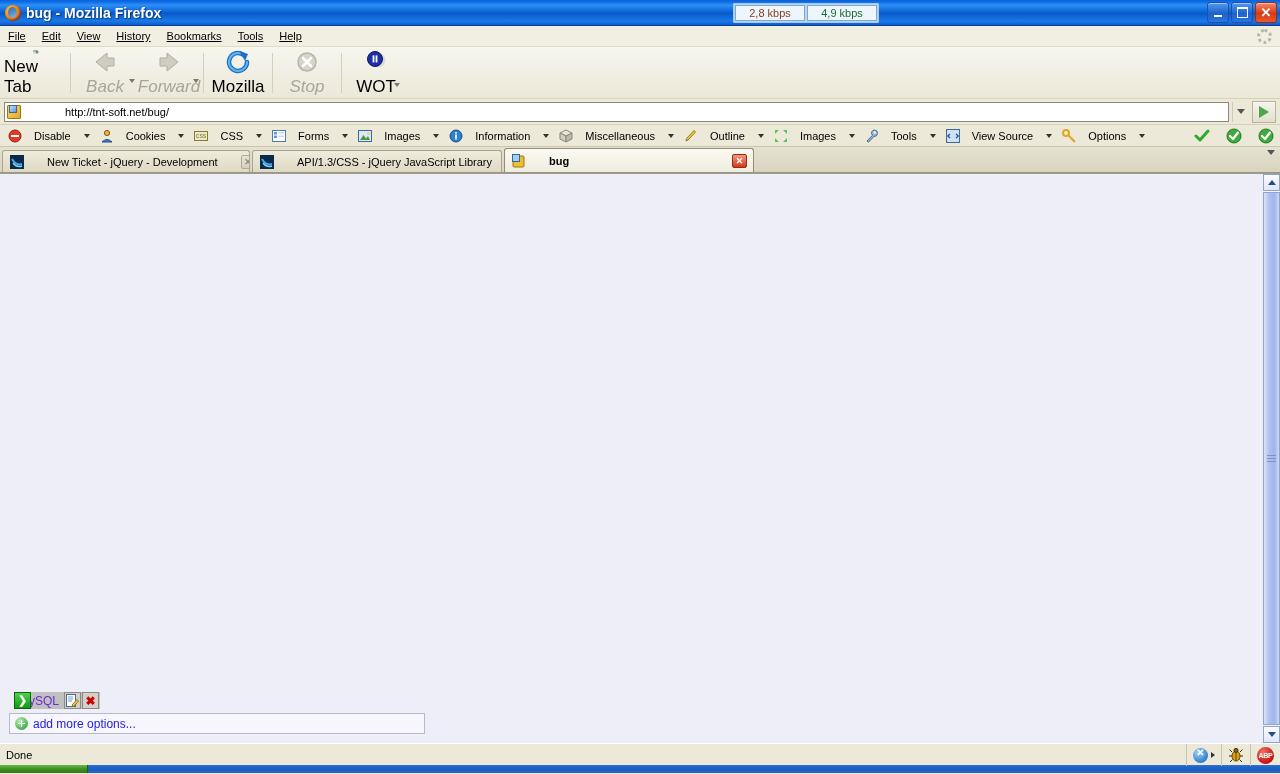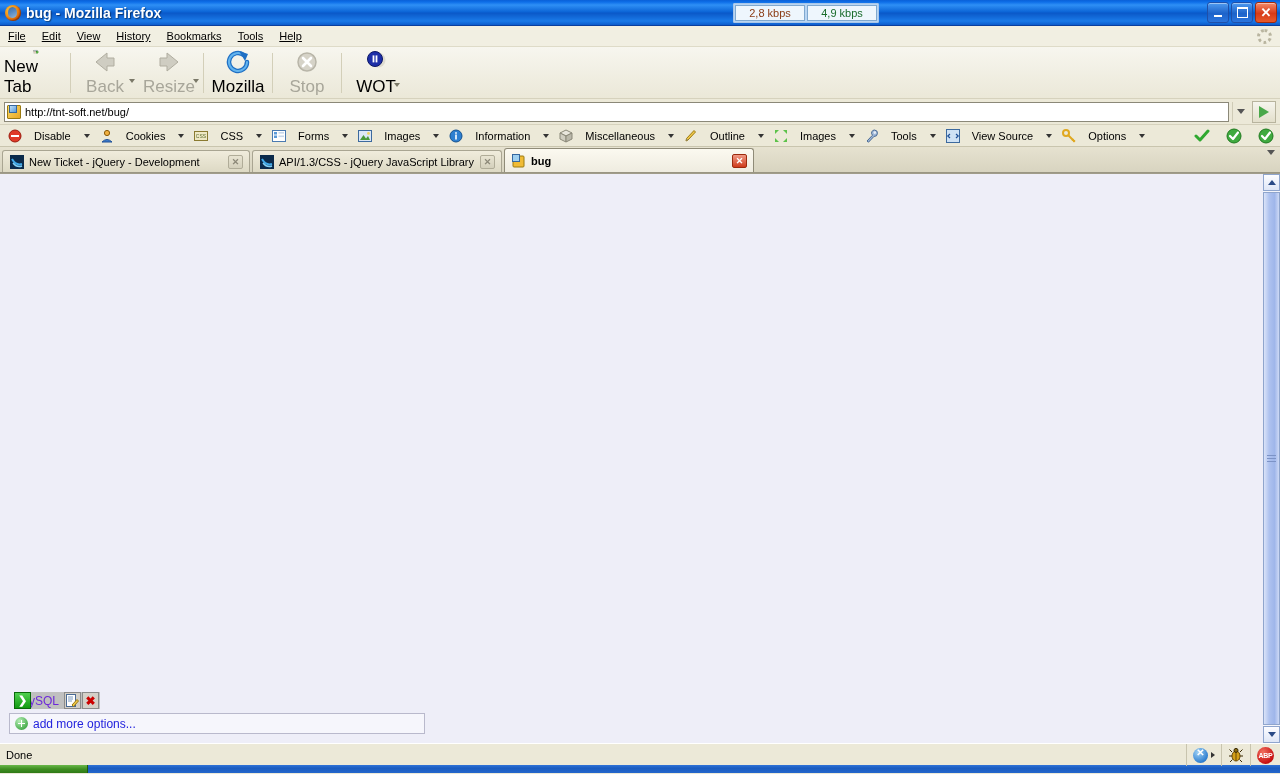--- a/index.html
+++ b/index.html
@@ -84,21 +84,21 @@
     height: 52px; background: linear-gradient(to bottom,#f7f6ef,#ebe8d8);
     display: flex; align-items: center; border-bottom: 1px solid #d6d2bd;
     padding-left: 4px;
   }
   .navbtn {
     width: 64px; height: 48px;
     display: flex; flex-direction: column; align-items: center; justify-content: center;
     gap: 2px; position: relative;
   }
   .navbtn .lbl { font-size: 17px; color: #000; }
-  .navbtn.disabled .lbl { color: #a8a69a; }
+  .navbtn.disabled .lbl { color: #a8a69a; font-style: italic; }
   .navsep { width: 1px; height: 40px; background: #d3cfb9; margin: 0 2px; }
   .ico { width: 26px; height: 26px; display:block; }
   .drop-caret {
     position:absolute; right: 2px; bottom: 14px;
     width:0;height:0;border-left:3px solid transparent;border-right:3px solid transparent;
     border-top:4px solid #7a7868;
   }
 
   
   .locbar {
@@ -112,21 +112,21 @@
   }
   .site-ico {
     width: 14px; height: 14px; flex: none; position: relative;
     background: linear-gradient(135deg,#f9d96a,#e8a824);
     border: 1px solid #9a7a10; border-radius: 1px;
   }
   .site-ico::after{
     content:""; position:absolute; left:1px; top:-1px; width:6px; height:6px;
     background: linear-gradient(135deg,#bfe0f7,#5a9ad8); border:1px solid #35679e;
   }
-  .urltext { font-size: 11px; color: #000; white-space: nowrap; }
+  .urltext { font-size: 11px; color: #000; white-space: nowrap; margin-left: 40px; }
   .url-drop {
     width: 17px; height: 20px; border-left: 1px solid #cfcbb6;
     display:flex;align-items:center;justify-content:center; flex:none;
   }
   .caret-dn { width:0;height:0;border-left:4px solid transparent;border-right:4px solid transparent;border-top:5px solid #555; }
   .gobtn {
     width: 24px; height: 22px; flex: none;
     display:flex;align-items:center;justify-content:center;
     border: 1px solid #b8b49e; background: linear-gradient(to bottom,#f6f5ee,#e3dfcb);
   }
@@ -144,21 +144,21 @@
   .dev-ico { width:14px;height:14px;flex:none;display:block;}
   .devchecks { position:absolute; right: 6px; display:flex; align-items:center; gap: 16px; }
 
   
   .tabbar {
     height: 26px; background: linear-gradient(to bottom,#e6e2d0,#d8d4c0);
     display: flex; align-items: flex-end; padding-left: 2px; position: relative;
     border-bottom: 1px solid #9a9684;
   }
   .tab {
-    height: 22px; display: flex; align-items: center; gap: 5px;
+    height: 22px; display: flex; align-items: center; gap: 23px;
     padding: 0 6px 0 7px; margin-right: 2px;
     border: 1px solid #a9a592; border-bottom: none;
     border-radius: 3px 3px 0 0;
     background: linear-gradient(to bottom,#f0ecdc,#ddd9c4);
     font-size: 11px; color: #000; white-space: nowrap; overflow: hidden;
   }
   .tab.active {
     background: linear-gradient(to bottom,#fbf9f0,#efece0);
     font-weight: bold; height: 24px; border-color:#8f8b78;
   }
@@ -343,21 +343,21 @@
       <path d="M15 4 L4 13 L15 22 L15 17 L22 17 L22 9 L15 9 Z" fill="#cfcdc2" stroke="#b0ada0"></path>
     </svg>
     <span class="lbl">Back</span>
     <span class="drop-caret"></span>
   </div>
 
   <div class="navbtn disabled">
     <svg class="ico" viewBox="0 0 26 26">
       <path d="M11 4 L22 13 L11 22 L11 17 L4 17 L4 9 L11 9 Z" fill="#cfcdc2" stroke="#b0ada0"></path>
     </svg>
-    <span class="lbl">Resize</span>
+    <span class="lbl">Forward</span>
     <span class="drop-caret"></span>
   </div>
 
   <div class="navsep"></div>
 
   <div class="navbtn">
     <svg class="ico" viewBox="0 0 26 26">
       <path d="M22 13 a9 9 0 1 1 -3.2 -6.9" fill="none" stroke="#1f6fc4" stroke-width="4.5" stroke-linecap="round"></path>
       <path d="M22 13 a9 9 0 1 1 -3.2 -6.9" fill="none" stroke="#63b4ee" stroke-width="2" stroke-linecap="round"></path>
       <path d="M14 2 L23 5 L20 12 Z" fill="#1f6fc4"></path>

